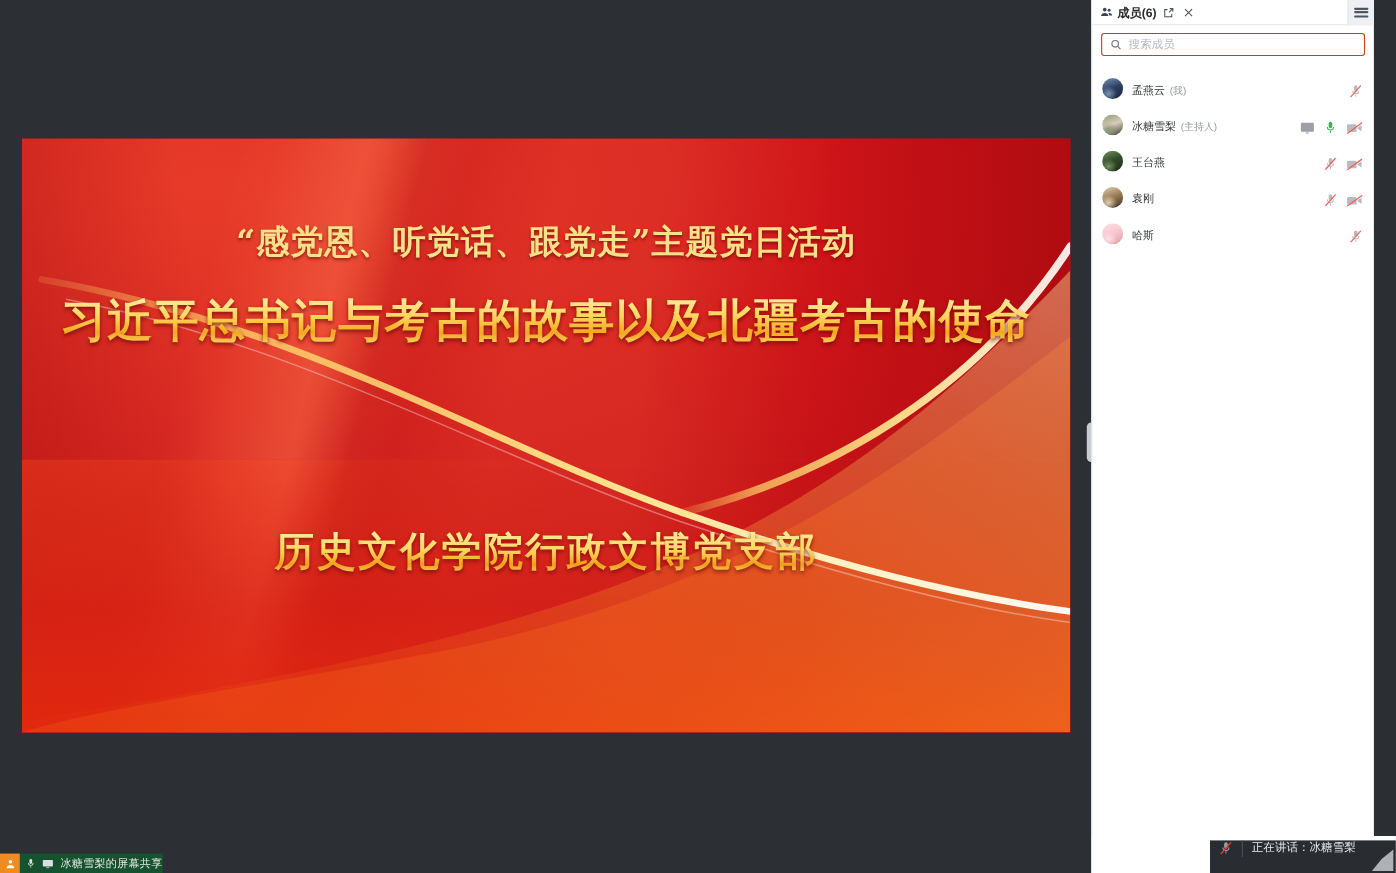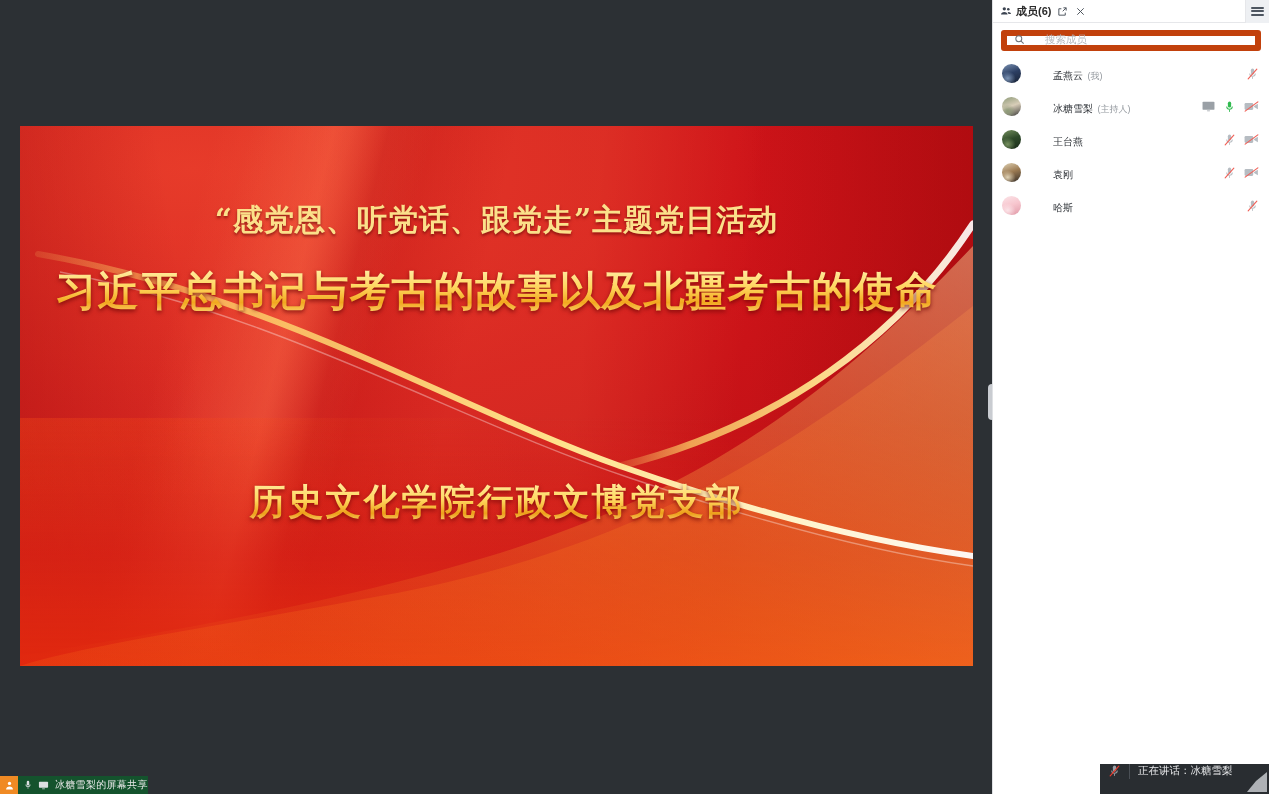--- a/index.html
+++ b/index.html
@@ -105,21 +105,21 @@
   #sharebar .orange {
     width: 18px; height: 18px; background: #f08a24;
     display: flex; align-items: center; justify-content: center;
   }
   #sharebar .ic { margin-left: 5px; display: flex; align-items: center; }
   #sharebar .txt { margin-left: 6px; letter-spacing: 0.3px; }
 
   
   #panel {
     position: absolute; left: 992px; top: 0;
-    width: 277px; height: 794px;
+    width: 257px; height: 794px;
     background: #ffffff;
     border-left: 1px solid #dfe1e4;
   }
   #panel-header {
     position: relative;
     height: 23px;
     display: flex; align-items: center;
     border-bottom: 1px solid #e6e7ea;
     background: #fff;
   }
@@ -134,38 +134,37 @@
   #panel-header .hamburger {
     width: 24px; height: 23px;
     background: #eef0f3;
     display: flex; align-items: center; justify-content: center;
     border-left: 1px solid #e6e7ea;
   }
   .ham-line { display:block; width: 13px; height: 2px; background: #4d5560; margin: 1.5px 0; border-radius:1px;}
 
   #search-wrap { padding: 7px 8px 6px 8px; }
   #search-box {
-    display: flex; align-items: flex-end; gap: 20px;
-    height: 21px; border: 6px solid #c2410c; border-radius: 3px;
+    display: flex; align-items: center; gap: 6px;
+    height: 21px; border: 1px solid #c2410c; border-radius: 3px;
     padding: 0 7px; background: #fff;
   }
   #search-box input {
     border: 0; outline: 0; flex: 1;
     font-size: 10.5px; color: #333;
     font-family: "Liberation Sans", sans-serif;
     background: transparent;
   }
   #search-box input::placeholder { color: #b4b8bd; }
 
   #list { padding: 0 0 0 0; }
   .row {
-    display: flex; align-items: center;
+    display: flex; align-items: flex-end;
     height: 33px;
     padding: 0 10px 0 9px;
-    gap: 24px;
   }
   .avatar {
     width: 19px; height: 19px; border-radius: 50%;
     flex: 0 0 19px; overflow: hidden; position: relative;
   }
   .names { margin-left: 8px; line-height: 1.12; flex: 1; min-width: 0; }
   .nm { font-size: 10px; color: #2f3338; white-space: nowrap; overflow: hidden; text-overflow: ellipsis; }
   .sub { font-size: 9px; color: #93989e; }
   .acts { display: flex; align-items: center; gap: 8px; }
 

